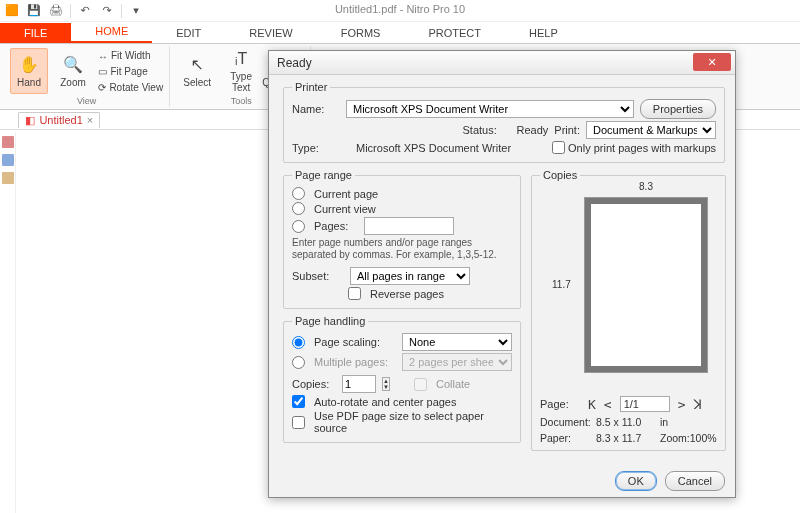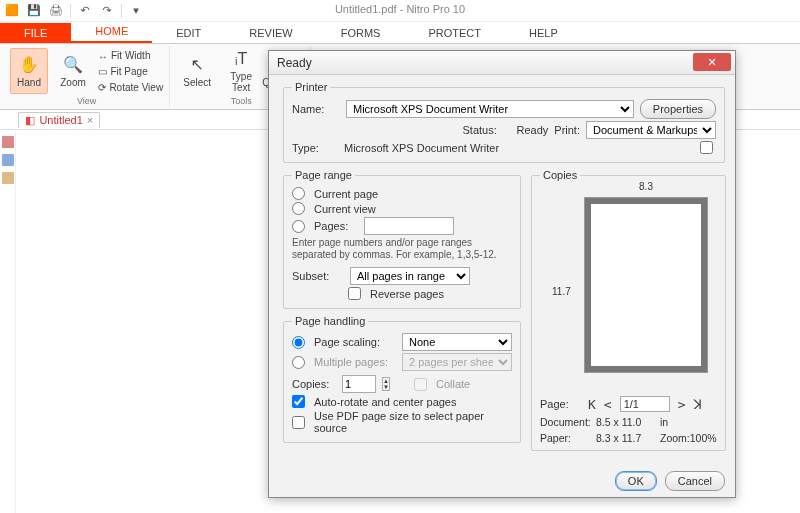--- a/index.html
+++ b/index.html
@@ -49,21 +49,21 @@
   .btn { height:20px; border:1px solid #999; background:linear-gradient(#fdfdfd,#e4e4e4); padding:0 12px; font-size:11px; display:inline-flex; align-items:center; border-radius:9px; cursor:pointer;}
   .btn.primary { border-color:#4a90d9; box-shadow:0 0 0 1px #8bbbe8 inset;}
   .hint { font-size:10px; color:#555; line-height:1.2; }
   .two-col { display:flex; gap:10px; }
   .leftcol { flex:1.1; }
   .rightcol { flex:1; display:flex; flex-direction:column; }
   .preview-box { position:relative; flex:1; min-height:180px; }
   .preview-page { position:absolute; left:44px; top:12px; width:124px; height:176px; background:#fff; border:1px solid #999; box-shadow:0 0 0 6px #777 inset;}
   .preview-page::after{content:""; position:absolute; inset:6px; background:#fff;}
   .dim-top { position:absolute; top:-4px; left:44px; width:124px; text-align:center; font-size:10px;}
-  .dim-left { position:absolute; top:101px; left:12px; font-size:10px;}
+  .dim-left { position:absolute; top:94px; left:12px; font-size:10px;}
   .nav { display:flex; align-items:center; gap:8px; margin-top:8px; font-size:11px;}
   .nav .pg { border:1px solid #aaa; width:50px; height:16px; display:flex; align-items:center; padding:0 3px; background:#fff;}
   .navico { font-family: monospace; font-size:13px; cursor:pointer; color:#444;}
   .inforow { display:flex; margin-top:4px; font-size:10.5px;}
   .inforow span:first-child{width:56px;}
   .inforow span:nth-child(2){width:64px;}
   .dlg-footer { display:flex; justify-content:flex-end; gap:8px; padding:6px 10px; }
   input[type=radio],input[type=checkbox]{margin:0 3px 0 0; vertical-align:middle;}
   .disabled { color:#999; }
   select:disabled{background:#eee; color:#888;}
@@ -175,26 +175,27 @@
         <div style="display:flex;gap:6px;align-items:center">
           <label class="lbl">Status:</label>
           <span>Ready</span>
         </div>
         <div style="display:flex;gap:6px;align-items:center">
           <label>Print:</label>
           <select style="width:130px"><option>Document &amp; Markups</option></select>
         </div>
       </div>
       <div class="row" style="justify-content:space-between">
-        <div style="display:flex;gap:4px;align-items:center">
+        <div style="display:flex;gap:16px;align-items:center">
           <label class="lbl">Type:</label>
           <span>Microsoft XPS Document Writer</span>
         </div>
         <div style="display:flex;align-items:center">
           <input type="checkbox" style="">
+          <span>Only print pages with markups</span>
         </div>
       </div>
     </fieldset>
 
     <div class="two-col" style="flex:1">
       <div class="leftcol">
 
         <fieldset>
           <legend>Page range</legend>
           <div class="row">

